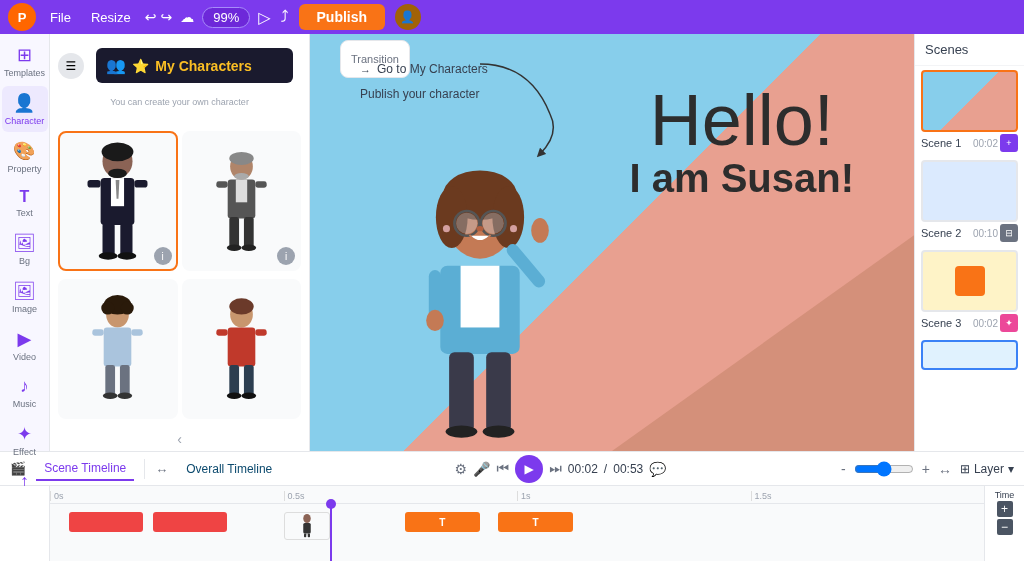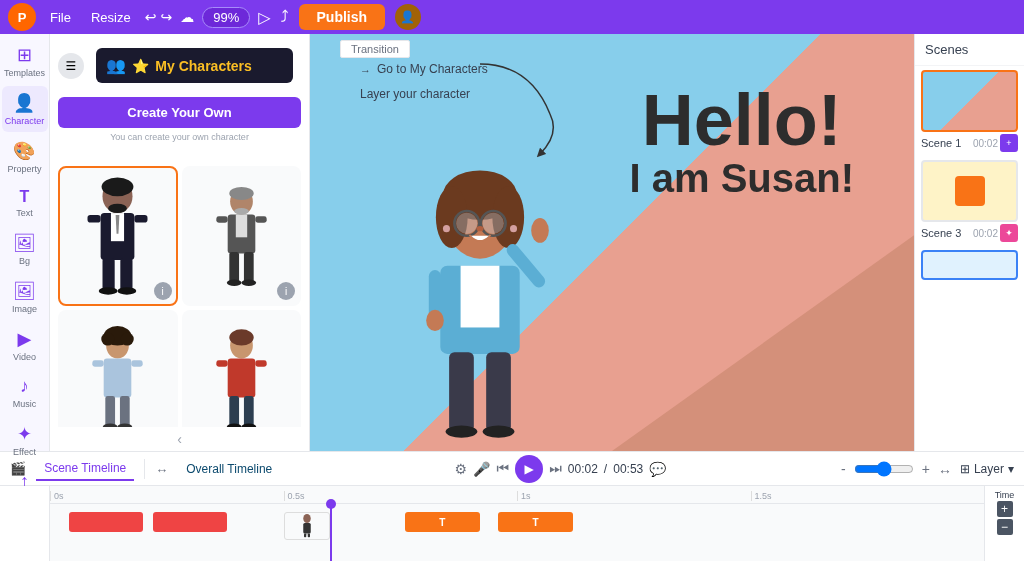--- a/index.html
+++ b/index.html
@@ -66,28 +66,28 @@
       color: white; font-size: 10px; display: flex; align-items: center; justify-content: center; cursor: pointer;
     }
 
     
     .canvas-area { flex: 1; background: white; position: relative; overflow: hidden; }
     .canvas-bg {
       width: 100%; height: 100%; position: relative;
       background: linear-gradient(135deg, #87ceeb 0%, #87ceeb 50%, #e8a090 50%, #e8a090 100%);
     }
     .canvas-text { position: absolute; right: 60px; top: 50px; text-align: center; }
-    .canvas-text .hello { font-size: 72px; font-weight: 700; color: #2d2d2d; line-height: 1; }
+    .canvas-text .hello { font-size: 72px; font-weight: 400; color: #2d2d2d; line-height: 1; }
     .canvas-text .susan { font-size: 40px; font-weight: 700; color: #2d2d2d; }
 
     
     .transition-label {
       position: absolute; top: 6px; left: 30px;
-      background: white; border: 1px solid #e5e7eb; border-radius: 2px;
-      padding: 2px 10px; font-size: 11px; color: #6b7280; cursor: pointer;
+      background: white; border: 1px solid #e5e7eb; border-radius: 8px;
+      padding: 12px 10px; font-size: 11px; color: #6b7280; cursor: pointer;
     }
 
     
     .scenes-panel {
       width: 110px; background: white; border-left: 1px solid #e5e7eb;
       display: flex; flex-direction: column; overflow: hidden;
     }
     .scenes-title { font-size: 13px; color: #374151; padding: 8px 10px; font-weight: 500; border-bottom: 1px solid #f3f4f6; }
     .scene-item { padding: 4px 6px; cursor: pointer; }
     .scene-thumb {
@@ -200,21 +200,20 @@
 
     <div style="display:flex; align-items:center; padding: 6px 8px 0 8px; gap:4px;">
       <div style="width:26px;height:26px;border-radius:50%;background:#e5e7eb;display:flex;align-items:center;justify-content:center;font-size:12px;">☰</div>
       <div class="char-panel-header" style="flex:1;">
         <span class="icon-people">👥</span>
         <span class="star-icon">⭐</span>
         <span>My Characters</span>
       </div>
     </div>
     <div style="height:6px;"></div>
-    <button class="create-btn">Create Your Own</button>
     <div class="create-hint">You can create your own character</div>
 
     <div class="char-grid">
 
       <div class="char-card selected">
         <svg viewBox="0 0 80 130" width="75" height="125">
 
           <ellipse cx="40" cy="22" rx="16" ry="18" fill="#8B6355"></ellipse>
 
           <ellipse cx="40" cy="12" rx="17" ry="10" fill="#1a1a1a"></ellipse>
@@ -366,21 +365,21 @@
         <div class="susan">I am Susan!</div>
       </div>
 
       <div class="transition-label">Transition</div>
 
       <div style="position:absolute;top:28px;left:50px;display:flex;align-items:center;gap:6px;">
         <span style="font-size:11px;color:#374151;">→</span>
         <span style="font-size:12px;color:#374151;">Go to My Characters</span>
       </div>
       <div style="position:absolute;top:50px;left:50px;">
-        <span style="font-size:12px;color:#374151;">Layer your character</span>
+        <span style="font-size:12px;color:#374151;">Publish your character</span>
       </div>
 
       <svg style="position:absolute;top:20px;left:160px;" width="120" height="120">
         <path d="M10 10 Q60 10 80 60 Q90 80 70 100" stroke="#333" stroke-width="1.5" fill="none" marker-end="url(#arr)"></path>
         <defs>
           <marker id="arr" markerWidth="6" markerHeight="6" refX="3" refY="3" orient="auto">
             <path d="M0,0 L6,3 L0,6 Z" fill="#333"></path>
           </marker>
         </defs>
       </svg>
@@ -394,20 +393,30 @@
       <div class="scene-thumb selected" style="background: linear-gradient(135deg,#87ceeb 50%,#e8a090 50%);"></div>
       <div class="scene-meta">
         <span class="scene-label">Scene 1</span>
         <div style="display:flex;align-items:center;gap:2px;">
           <span class="scene-time">00:02</span>
           <div class="scene-badge">+</div>
         </div>
       </div>
     </div>
 
+    <div class="scene-item">
+      <div class="scene-thumb scene2" style="background:#dbeafe;"></div>
+      <div class="scene-meta">
+        <span class="scene-label">Scene 2</span>
+        <div style="display:flex;align-items:center;gap:2px;">
+          <span class="scene-time">00:10</span>
+          <div style="width:18px;height:18px;border-radius:3px;background:#6b7280;color:white;font-size:9px;display:flex;align-items:center;justify-content:center;">⊟</div>
+        </div>
+      </div>
+    </div>
 
     <div class="scene-item">
       <div class="scene-thumb scene3" style="background:#fef3c7;display:flex;align-items:center;justify-content:center;">
         <div style="width:30px;height:30px;background:#f97316;border-radius:4px;"></div>
       </div>
       <div class="scene-meta">
         <span class="scene-label">Scene 3</span>
         <div style="display:flex;align-items:center;gap:2px;">
           <span class="scene-time">00:02</span>
           <div style="width:18px;height:18px;border-radius:3px;background:#ec4899;color:white;font-size:9px;display:flex;align-items:center;justify-content:center;">✦</div>

